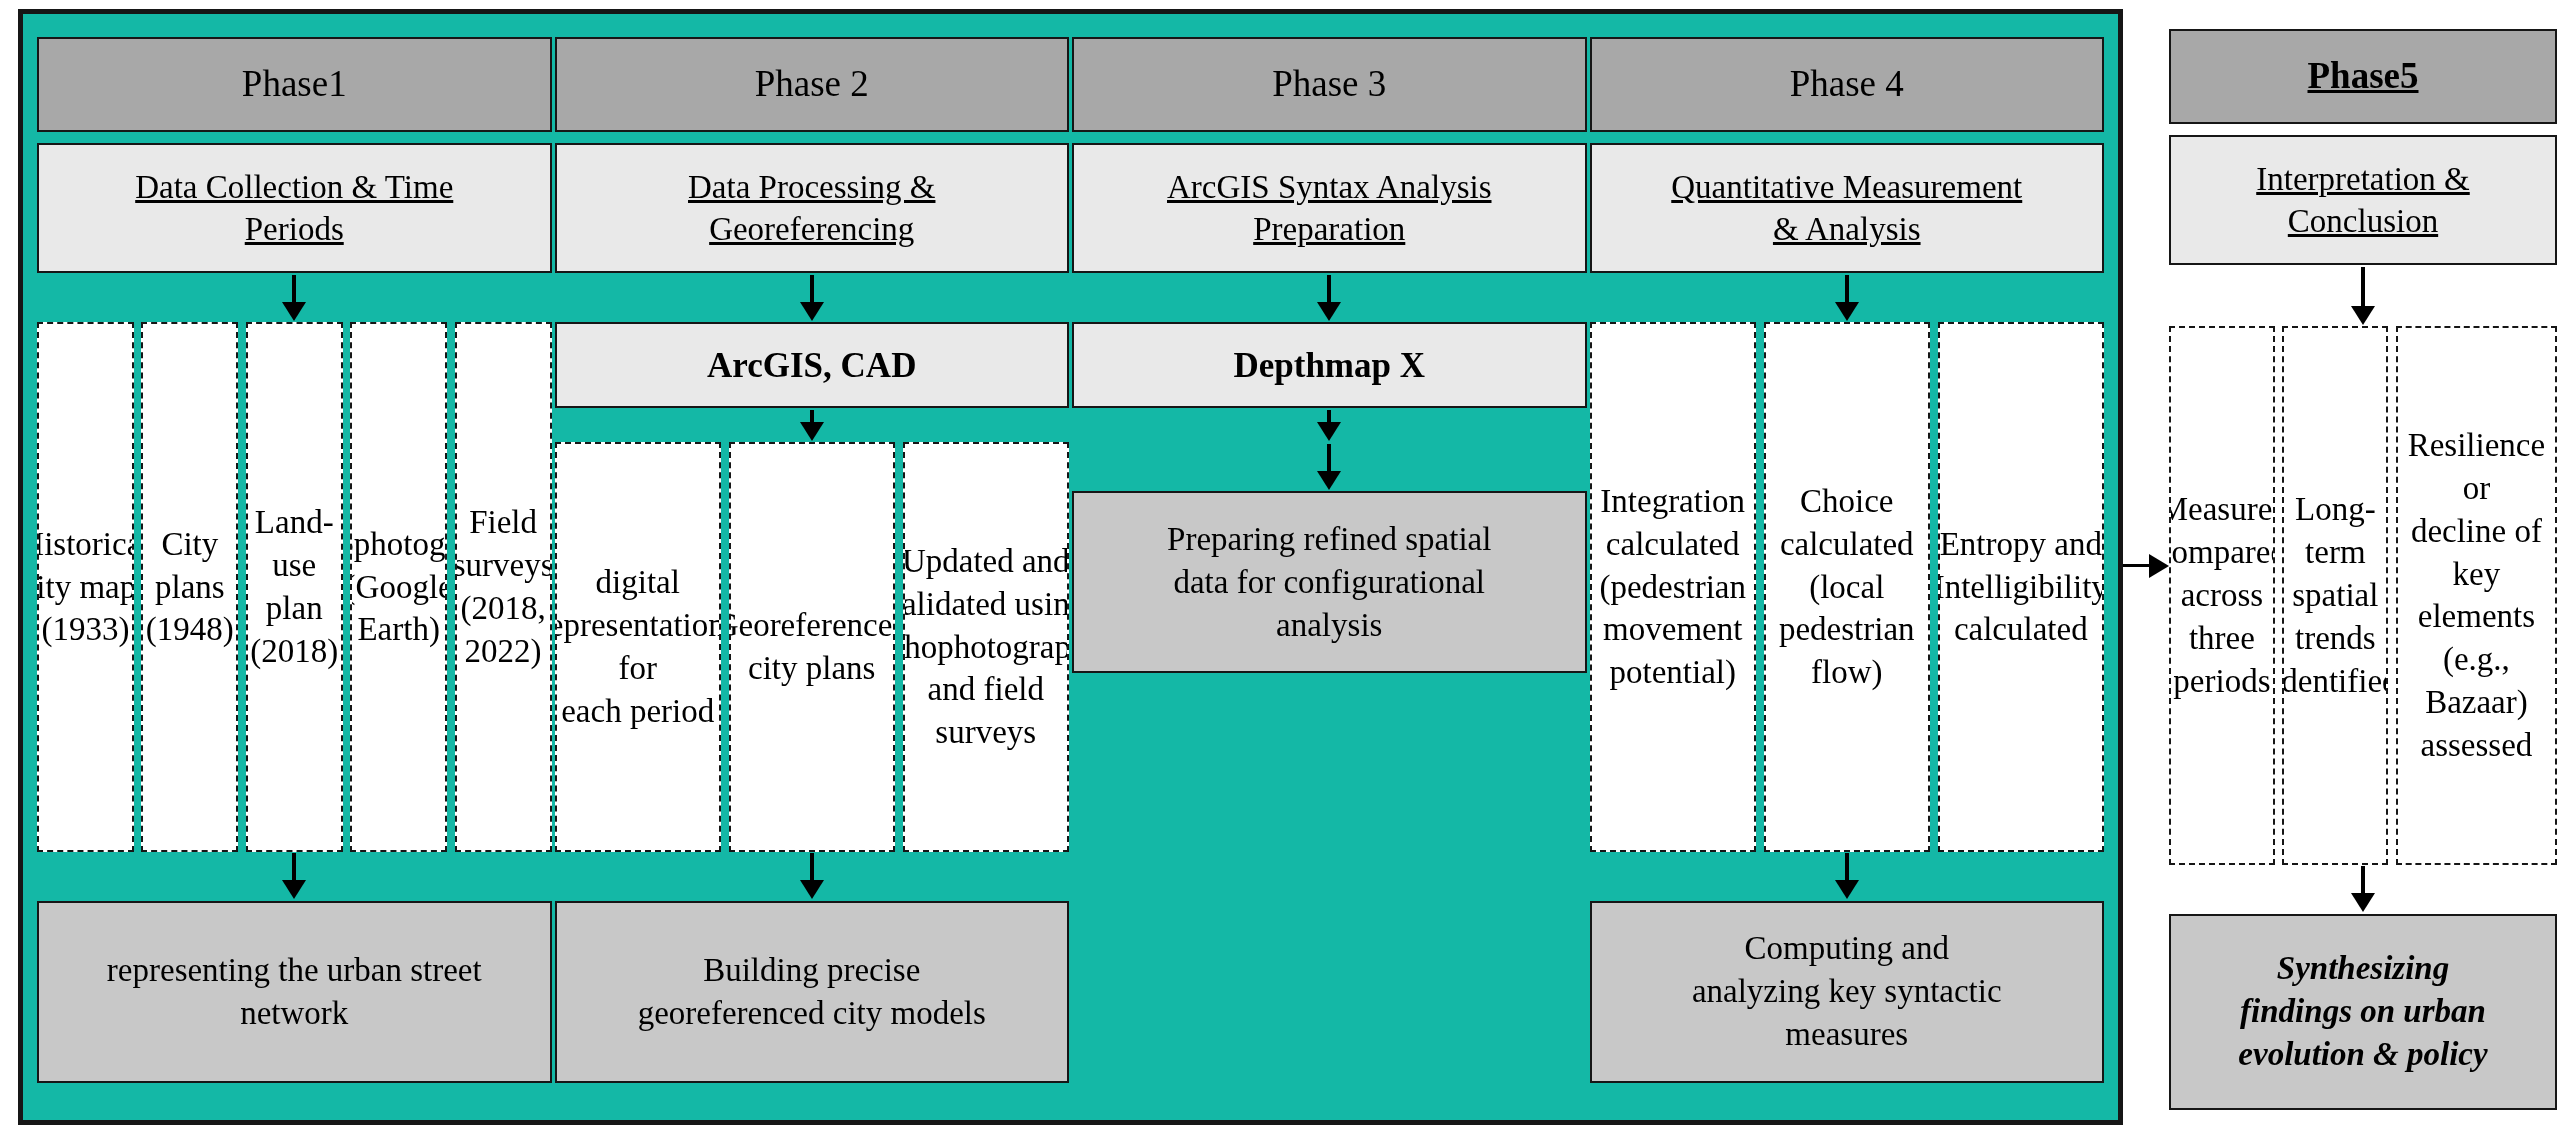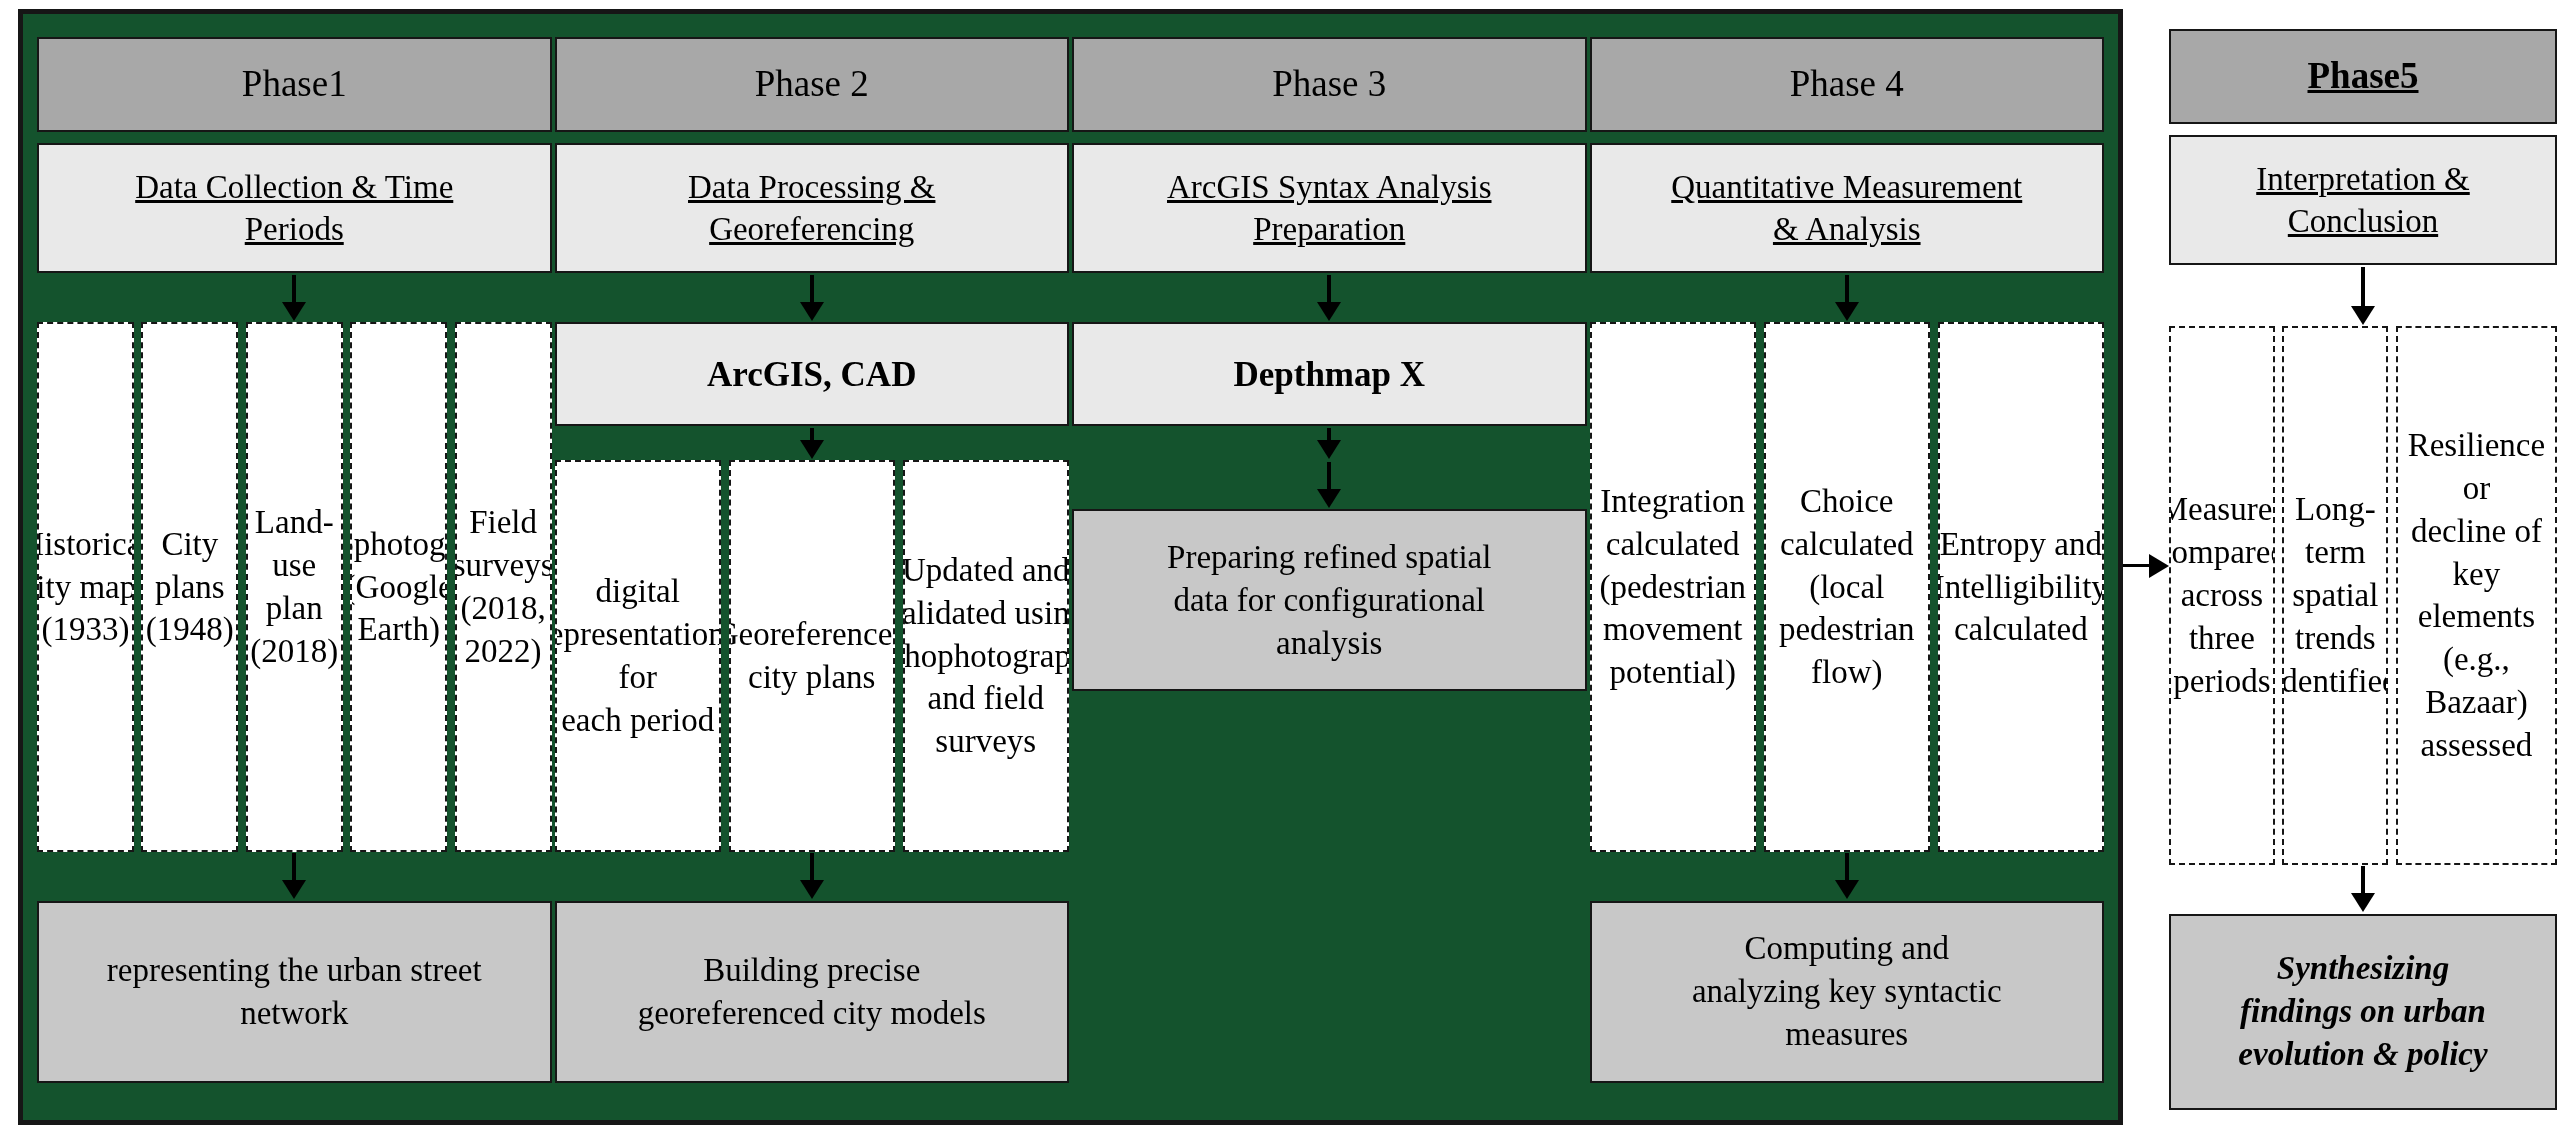--- a/index.html
+++ b/index.html
@@ -16,21 +16,21 @@
     align-items: stretch;
   }
   .main-frame {
     flex: none;
     width: 2105px;
     margin: 9px 0 6.3px 18px;
     border: 5.7px solid #161616;
     padding: 23px 14px 37px 14px;
     display: flex;
     gap: 3px;
-    background: #14532d;
+    background: #14b8a6;
   }
   .column {
     flex: 1;
     display: flex;
     flex-direction: column;
     min-width: 0;
   }
   .box {
     border: 2.5px solid #161616;
     display: flex;
@@ -52,21 +52,21 @@
   }
   .subheader {
     background: #e9e9e9;
     height: 130px;
     margin-top: 11.4px;
     flex: none;
     text-decoration: underline;
   }
   .tool {
     background: #e9e9e9;
-    height: 104px;
+    height: 86px;
     font-weight: bold;
     font-size: 35px;
     flex: none;
   }
   .dashed-stack {
     flex: 1;
     display: flex;
     flex-direction: row;
     gap: 7.6px;
     min-height: 0;

